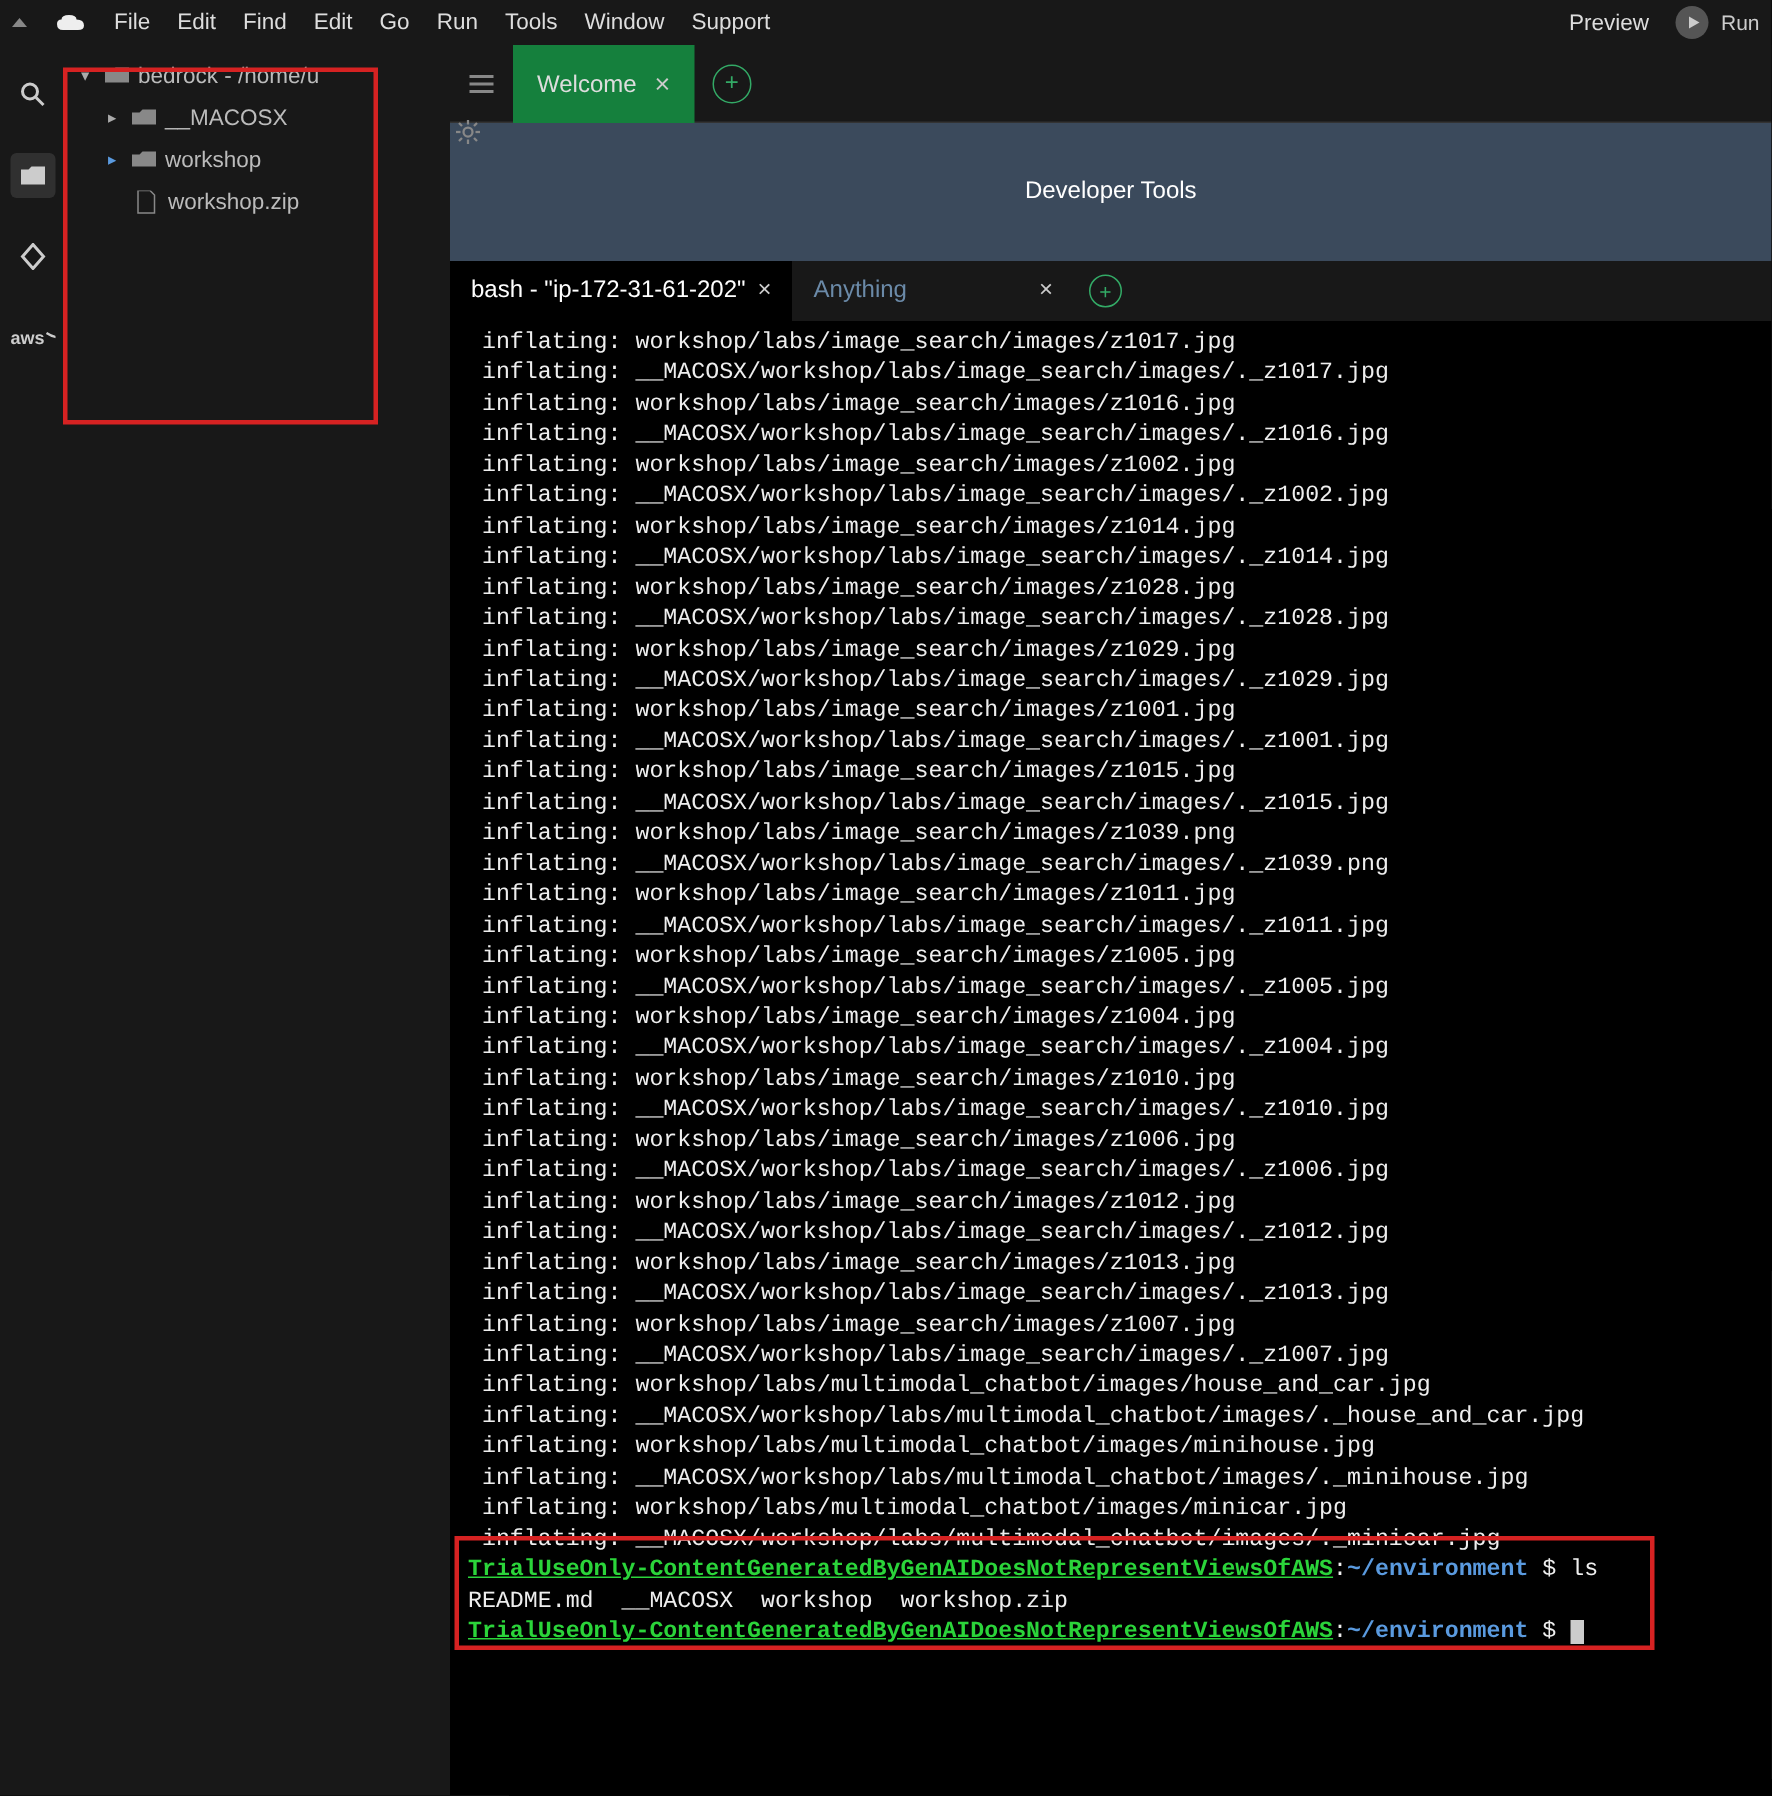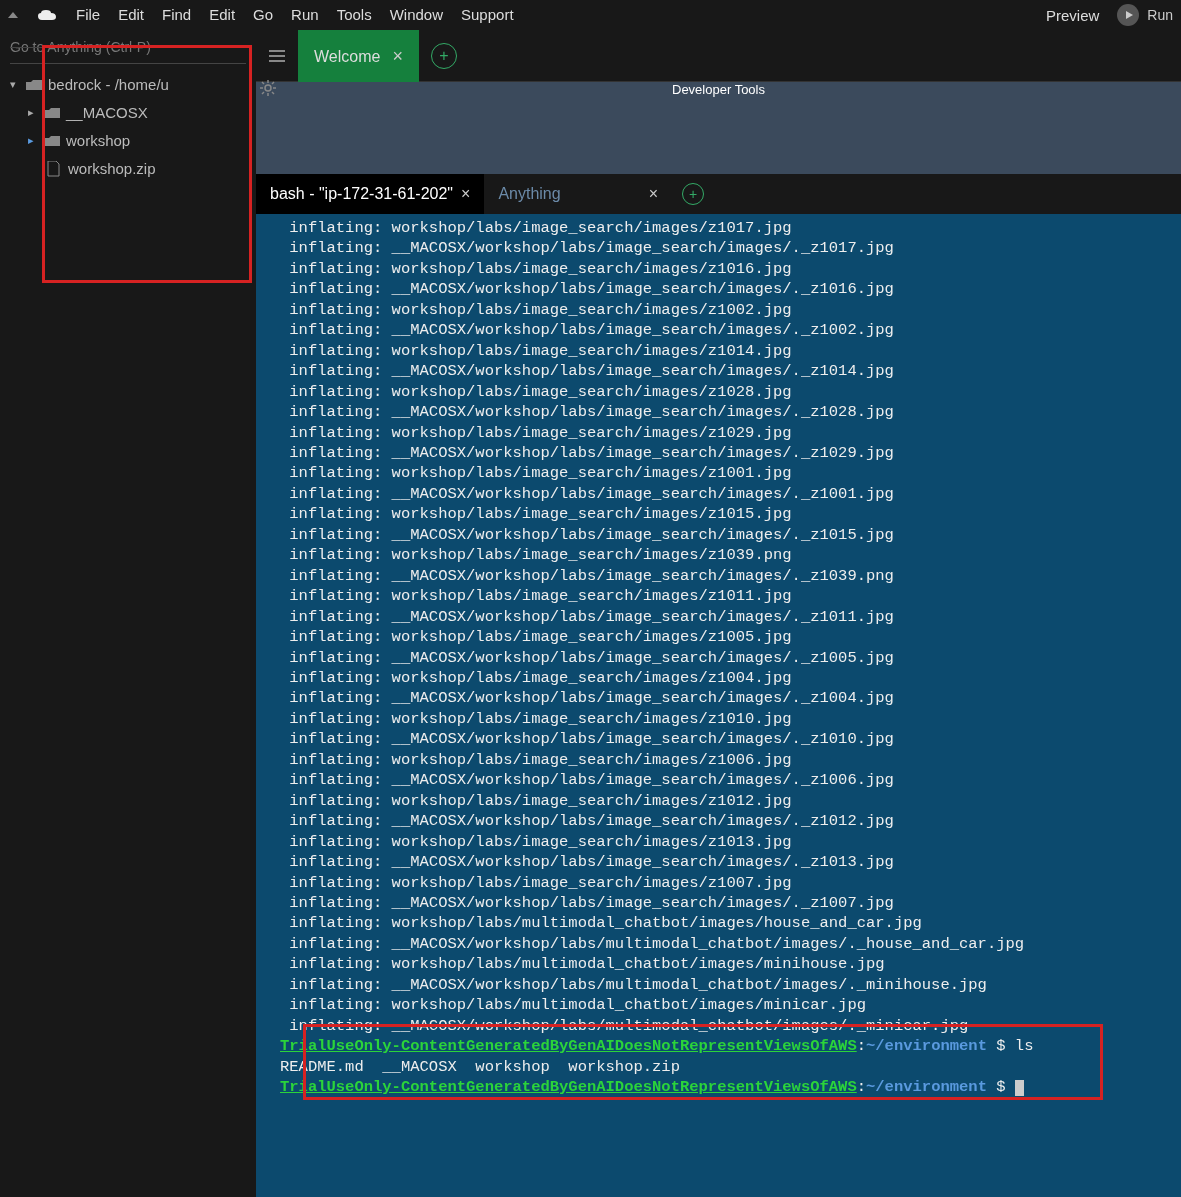--- a/index.html
+++ b/index.html
@@ -36,32 +36,32 @@
 
 
 .tab-row { height:52px; display:flex; align-items:center; border-bottom:1px solid #333; }
 .hamburger { width:42px; display:flex; flex-direction:column; align-items:center; justify-content:center; gap:3px; cursor:pointer; }
 .hamburger span { width:16px; height:2px; background:#888; }
 .tab { height:52px; padding:0 16px; display:flex; align-items:center; gap:12px; cursor:pointer; color:#ddd; font-size:16px; background:#3b4a5c; border-top:2px solid transparent; }
 .tab.active { background:#15803d; }
 .tab .close { color:#ccc; font-size:18px; }
 .add-tab { width:26px; height:26px; border:1px solid #3a6; border-radius:50%; display:flex; align-items:center; justify-content:center; color:#3a6; margin-left:12px; cursor:pointer; font-size:16px; }
 
-.header-panel { height:92px; background:#3b4a5c; display:flex; align-items:flex-start; justify-content:center; color:#fff; font-size:13px; }
+.header-panel { height:92px; background:#3b4a5c; display:flex; align-items:center; justify-content:center; color:#fff; font-size:16px; }
 
 
 .term-tab-row { height:40px; display:flex; align-items:center; background:#181818; }
 .term-tab { height:40px; padding:0 14px; display:flex; align-items:center; gap:8px; font-size:16px; cursor:pointer; }
 .term-tab.active { background:#000; color:#fff; }
 .term-tab.inactive { color:#6b8aa8; }
 .term-tab .close { color:#ccc; }
 .term-add { width:22px; height:22px; border:1px solid #3a6; border-radius:50%; display:flex; align-items:center; justify-content:center; color:#3a6; margin-left:10px; cursor:pointer; font-size:14px; }
 
 
-.terminal { flex:1; background:#0c4a6e; font-family:Consolas,"Courier New",monospace; font-size:15.5px; line-height:1.32; padding:4px 24px; color:#eee; overflow:hidden; white-space:pre; }
+.terminal { flex:1; background:#000000; font-family:Consolas,"Courier New",monospace; font-size:15.5px; line-height:1.32; padding:4px 12px; color:#eee; overflow:hidden; white-space:pre; }
 .terminal .g { color:#2bd43a; font-weight:bold;text-decoration:underline; }
 .terminal .b { color:#5a9adf; font-weight:bold; }
 .terminal .cursor { display:inline-block; width:9px; height:16px; background:#ccc; vertical-align:text-bottom; }
 
 
 .redbox1 { position:absolute; border:3px solid #d62222; pointer-events:none; }
 .redbox2 { position:absolute; border:3px solid #d62222; pointer-events:none; }
 </style>
 </head>
 <body>
@@ -88,25 +88,43 @@
     <span class="menu-item">Preview</span>
     <span class="run-btn">
       <span class="circle-play"></span>
       <span>Run</span>
     </span>
   </div>
 </div>
 
 <div class="workspace">
 
+  <div class="left-rail">
+    <div class="rail-btn">
+      <svg width="18" height="18">
+          <circle cx="7" cy="7" r="5" stroke="#ccc" stroke-width="2" fill="none"></circle>
+          <line x1="11" y1="11" x2="16" y2="16" stroke="#ccc" stroke-width="2"></line>
+        </svg>
+    </div>
+    <div class="rail-btn active">
+      <svg width="18" height="16">
+          <path d="M1 4 L6 4 L8 2 L17 2 L17 14 L1 14 Z" fill="#ccc"></path>
+        </svg>
+    </div>
+    <div class="rail-btn">
+      <svg width="18" height="18">
+          <path d="M9 1 L16 9 L9 17 L2 9 Z" fill="none" stroke="#ccc" stroke-width="2"></path>
+        </svg>
+    </div>
+    <div class="rail-btn" style="color:#ccc;font-size:12px;font-weight:bold;">aws<br><svg width="20" height="8">
+          <path d="M1 1 Q10 7 19 1" stroke="#ccc" fill="none" stroke-width="1.5"></path>
+        </svg></div>
+  </div>
 
   <div class="sidebar">
-    <div class="search-box">
-      <span style="text-decoration:line-through; text-decoration-color:#444;">Go to Anything (Ctrl-P)</span>
-    </div>
     <span class="gear">
       <svg width="16" height="16">
           <circle cx="8" cy="8" r="3" fill="none" stroke="#888" stroke-width="1.5"></circle>
           <g stroke="#888" stroke-width="1.5">
             <line x1="8" y1="0" x2="8" y2="3"></line>
             <line x1="8" y1="13" x2="8" y2="16"></line>
             <line x1="0" y1="8" x2="3" y2="8"></line>
             <line x1="13" y1="8" x2="16" y2="8"></line>
             <line x1="2" y1="2" x2="4" y2="4"></line>
             <line x1="12" y1="12" x2="14" y2="14"></line>

